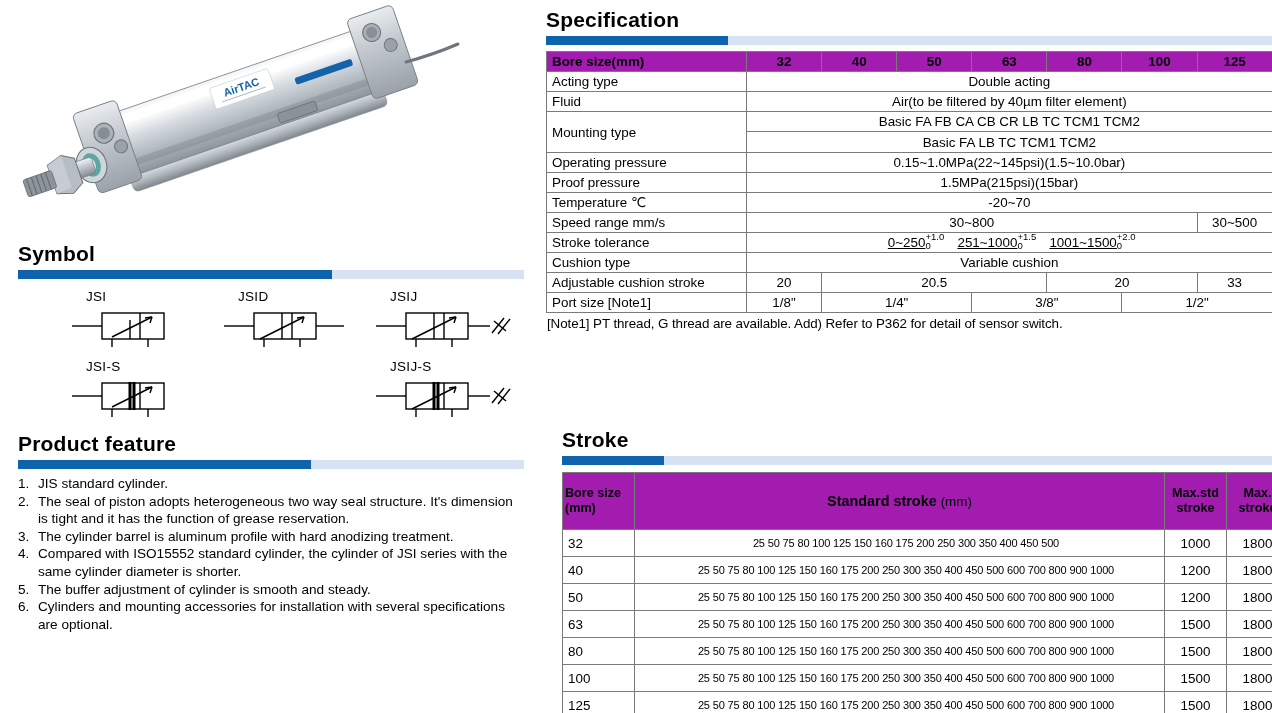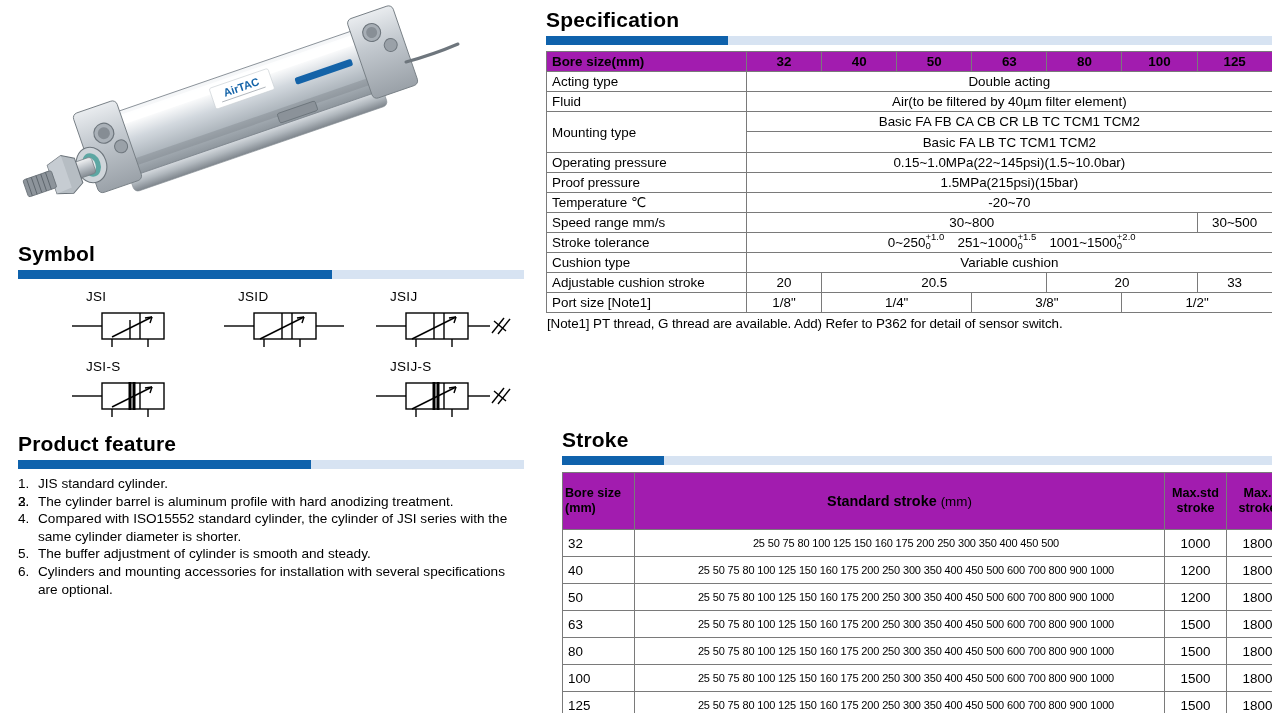--- a/index.html
+++ b/index.html
@@ -82,21 +82,21 @@
   .bold{font-weight:bold;}
 
   
   table.spec col.c-label{width:200px;}
   table.spec col.c-sub{width:0px;}
   table.spec col.c-b{width:75.1px;}
   .tolwrap{display:inline-block;position:relative;width:14px;height:14px;vertical-align:middle;}
   .tolwrap b{position:absolute;left:0;font-size:9.5px;font-weight:normal;}
   .tolwrap b.t{top:-5px;}
   .tolwrap b.d{top:4px;}
-  .tolnum{display:inline-block;}
+  .tolnum{display:inline-block;text-decoration:underline;}
   .tolgroup{margin:0 9px;white-space:nowrap;}
 
   .note{
     font-size:13.4px;margin-top:3px;padding-left:1px;letter-spacing:-.1px;
   }
 
   
   table.stroke col.c-bore{width:72px;}
   table.stroke col.c-std{width:530px;}
   table.stroke col.c-max1{width:62px;}
@@ -322,20 +322,21 @@
       <div class="accent">
           <i style="width:58%"></i>
         </div>
       <ol class="features">
         <li>
           <span class="num">1.</span>
           <span>JIS standard cylinder.</span>
         </li>
         <li>
           <span class="num">2.</span>
+          <span>The seal of piston adopts heterogeneous two way seal structure. It's dimension is tight and it has the function of grease reservation.</span>
         </li>
         <li>
           <span class="num">3.</span>
           <span>The cylinder barrel is aluminum profile with hard anodizing treatment.</span>
         </li>
         <li>
           <span class="num">4.</span>
           <span>Compared with ISO15552 standard cylinder, the cylinder of JSI series with the same cylinder diameter is shorter.</span>
         </li>
         <li>

